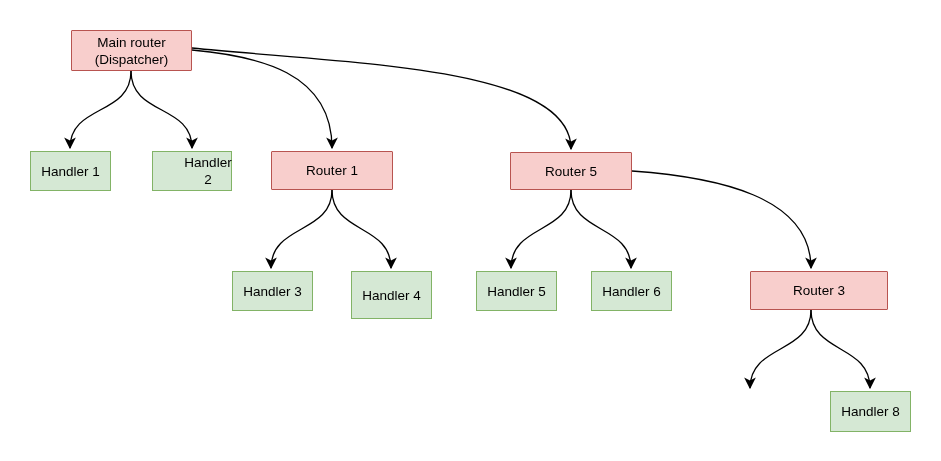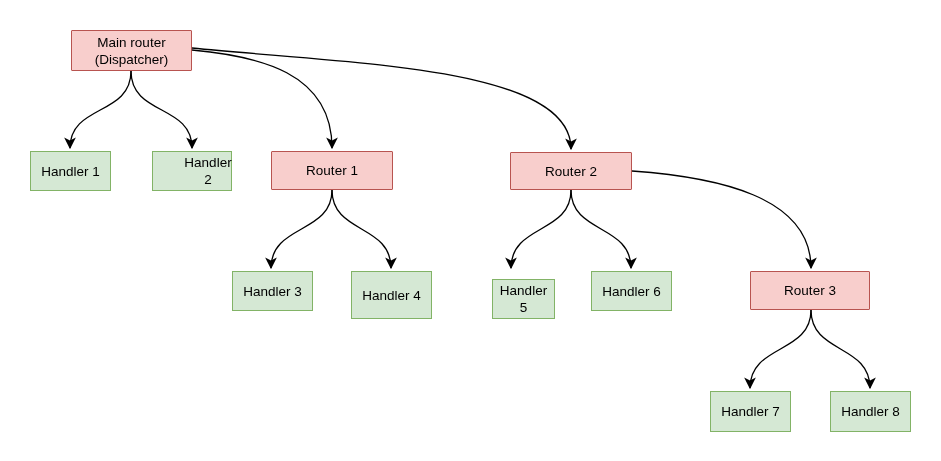--- a/index.html
+++ b/index.html
@@ -72,29 +72,28 @@
   </svg>
 
   <div class="node router" style="left:71px; top:30px; width:121px; height:41px;">Main router (Dispatcher)</div>
 
   <div class="node handler" style="left:30px; top:151px; width:81px; height:40px;">Handler 1</div>
 
   <div class="node handler" style="left:152px; top:151px; width:80px; height:40px;padding-left:36px;">Handler 2</div>
 
   <div class="node router" style="left:271px; top:151px; width:122px; height:39px;">Router 1</div>
 
-  <div class="node router" style="left:510px; top:152px; width:122px; height:38px;">Router 2</div>
+  <div class="node router" style="left:510px; top:152px; width:122px; height:38px;">Router 5</div>
 
   <div class="node handler" style="left:232px; top:271px; width:81px; height:40px;">Handler 3</div>
 
   <div class="node handler" style="left:351px; top:271px; width:81px; height:48px;">Handler 4</div>
 
-  <div class="node handler" style="left:492px; top:271px; width:63px; height:40px;margin-top:8px;">Handler 5</div>
+  <div class="node handler" style="left:476px; top:271px; width:81px; height:40px;">Handler 5</div>
 
   <div class="node handler" style="left:591px; top:271px; width:81px; height:40px;text-align:center;">Handler 6</div>
 
-  <div class="node router" style="left:750px; top:271px; width:120px; height:39px;">Router 3</div>
+  <div class="node router" style="left:750px; top:271px; width:138px; height:39px;">Router 3</div>
 
-  <div class="node handler" style="left:710px; top:391px; width:81px; height:41px;">Handler 7</div>
 
   <div class="node handler" style="left:830px; top:391px; width:81px; height:41px;">Handler 8</div>
 
 </div>
 
 </body></html>

